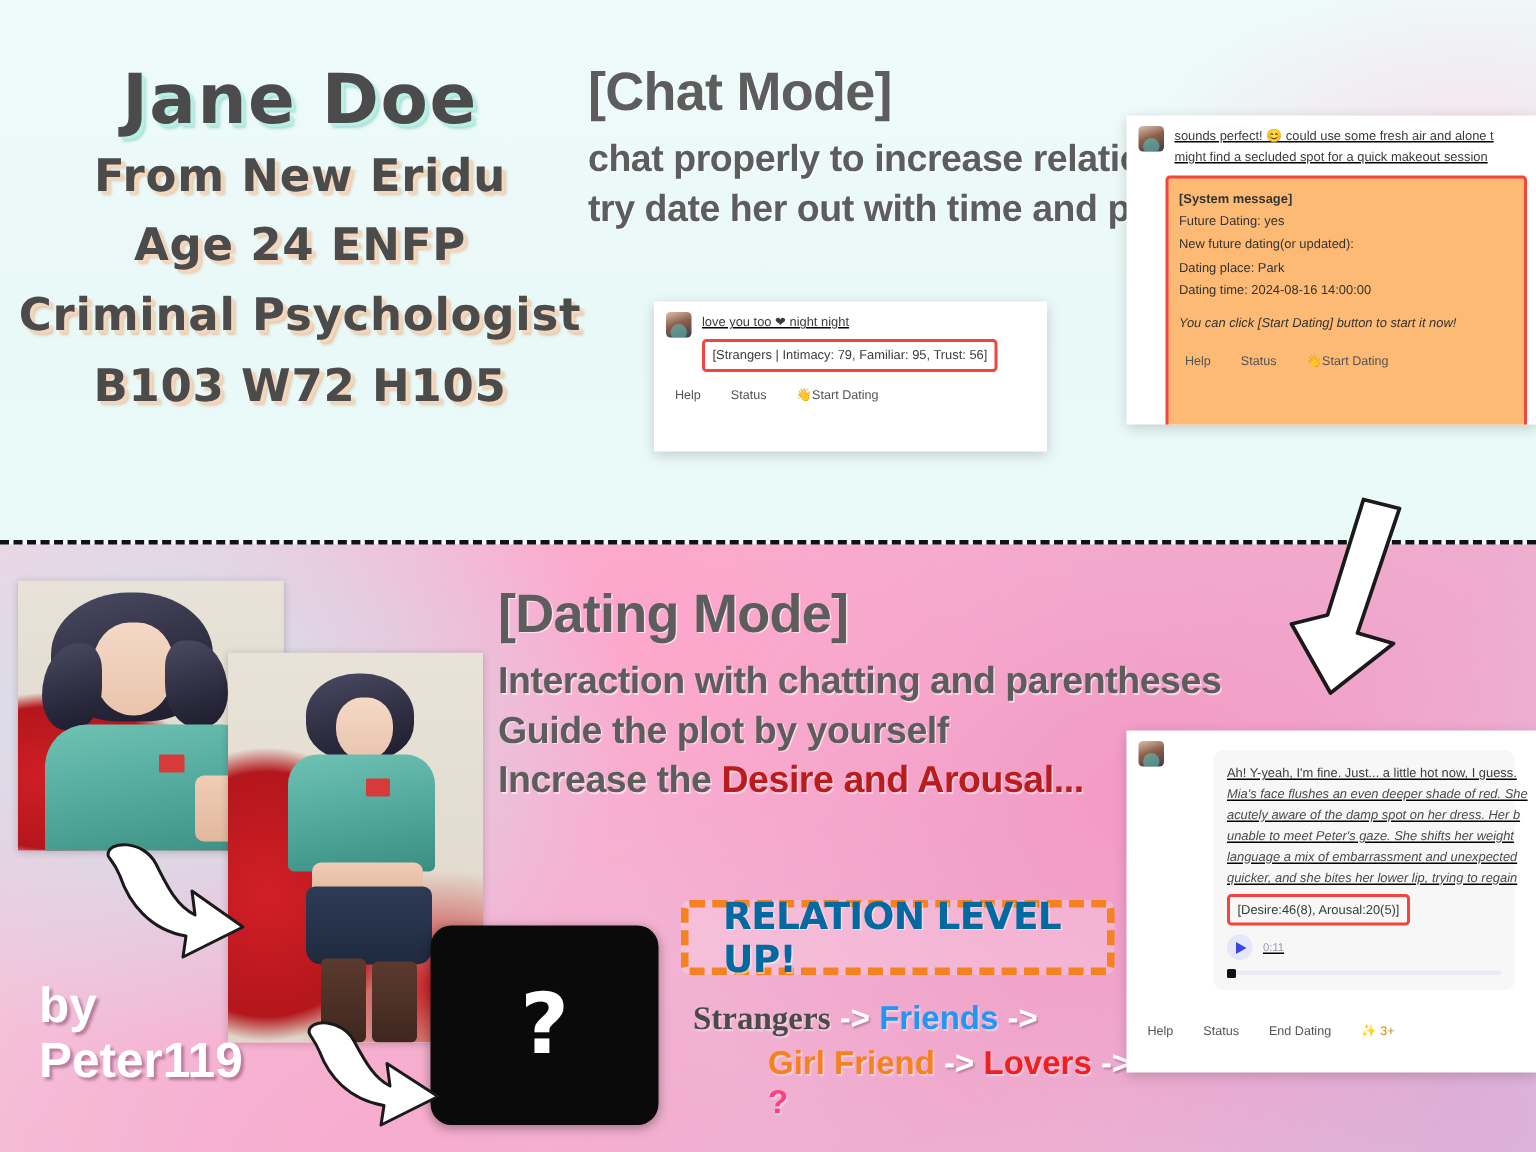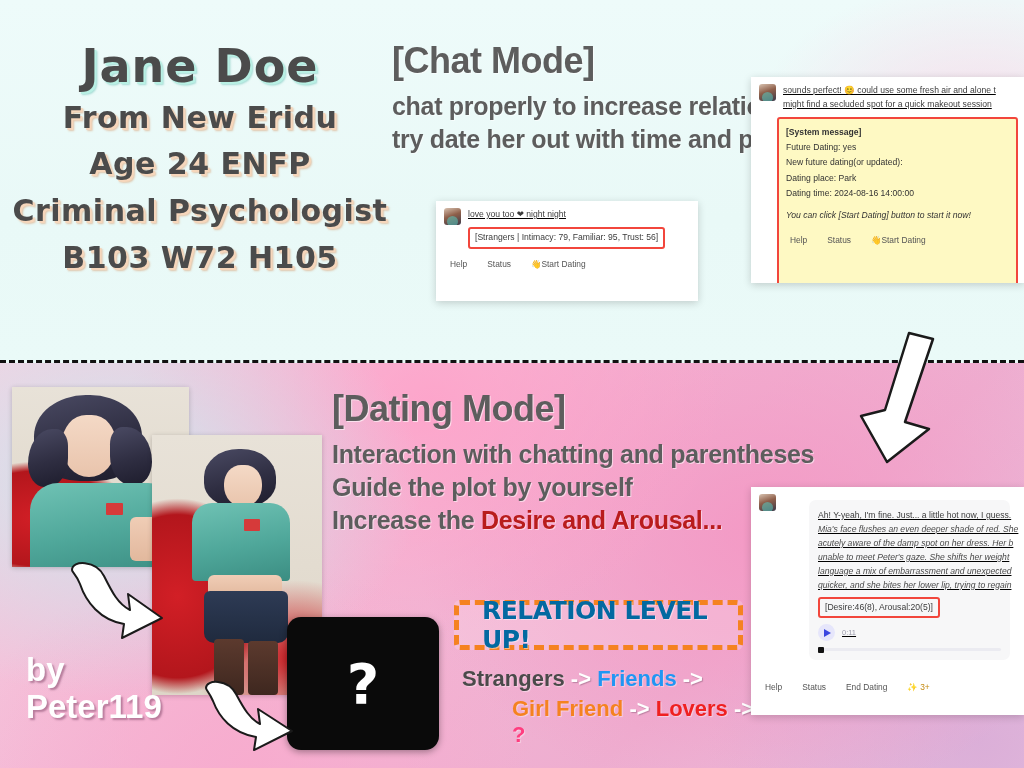--- a/index.html
+++ b/index.html
@@ -107,21 +107,21 @@
   .gold{ color:#c58b12; }
 
   
   #panel-chat{ left:436px; top:201px; width:262px; height:100px; }
   #panel-chat .redwrap{ margin:4px 0 0 0; }
 
   
   #panel-system{ left:751px; top:77px; width:273px; height:206px; }
   #panel-system .sysblock{
     margin:3px 6px 0 26px; border:2px solid #f2463c; border-radius:3px;
-    padding:6px 7px 4px 7px; background:#fef9c3; height:176px;
+    padding:6px 7px 4px 7px; background:#fdba74; height:176px;
   }
   #panel-system .sysline{ font-size:8.6px; color:#333; line-height:1.78; white-space:nowrap; }
   #panel-system .sysline.it{ font-style:italic; }
   #panel-system .sysbar{ display:flex; gap:0; margin-top:9px; font-size:8.4px; color:#555; }
 
   
   #panel-dating{ left:751px; top:487px; width:273px; height:228px; }
   #panel-dating .inner{
     margin:6px 6px 0 26px; background:#f7f7f8; border-radius:7px;
     padding:9px 9px 7px 9px; height:160px;
@@ -193,21 +193,21 @@
     text-shadow:1px 1px 0 rgba(255,255,255,.45);
     margin-left:23px;
   }
 
   
   #ladder{ position:absolute; left:440px; top:666px; width:320px; z-index:6;
     font-family:"Liberation Sans", sans-serif; font-weight:bold; font-size:22px;
     text-shadow:1px 1px 1px rgba(255,255,255,.45); }
   #ladder .l1{ text-align:left; padding-left:22px; }
   #ladder .l2{ text-align:left; padding-left:72px; margin-top:4px; }
-  .c-strangers{ color:#4a4a4a; }
+  .c-strangers{ color:#4a4a4a;font-family:Liberation Serif, serif; }
   .c-friends{ color:#2196f3; }
   .c-girlfriend{ color:#f58220; }
   .c-lovers{ color:#ef2020;text-align:center; }
   .c-q{ color:#ff3d7f; }
   .c-arrow{ color:#ffffff; text-shadow:1px 1px 1px rgba(150,100,130,.55); }
 
   
   #byline{
     position:absolute; left:26px; top:652px; z-index:6;
     font-family:"Liberation Sans", sans-serif; font-weight:bold;

